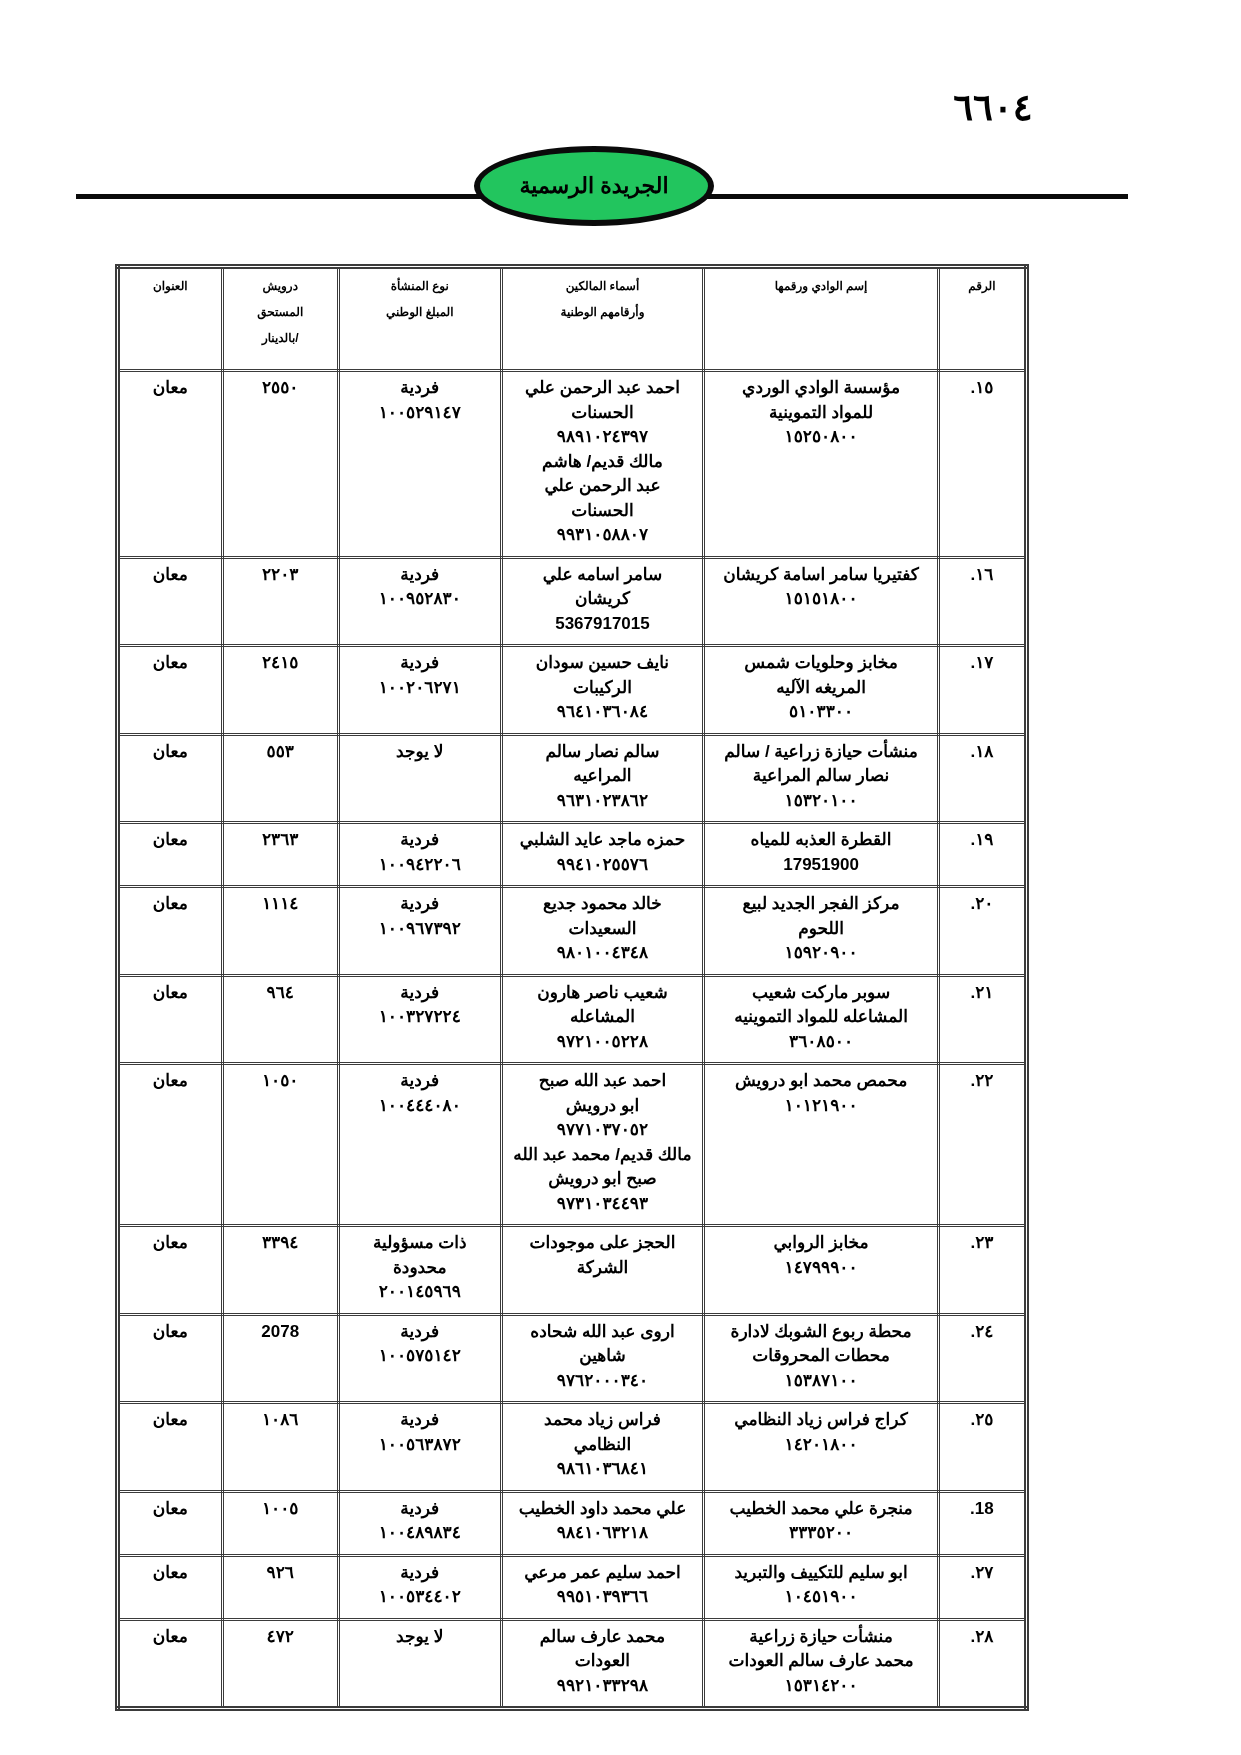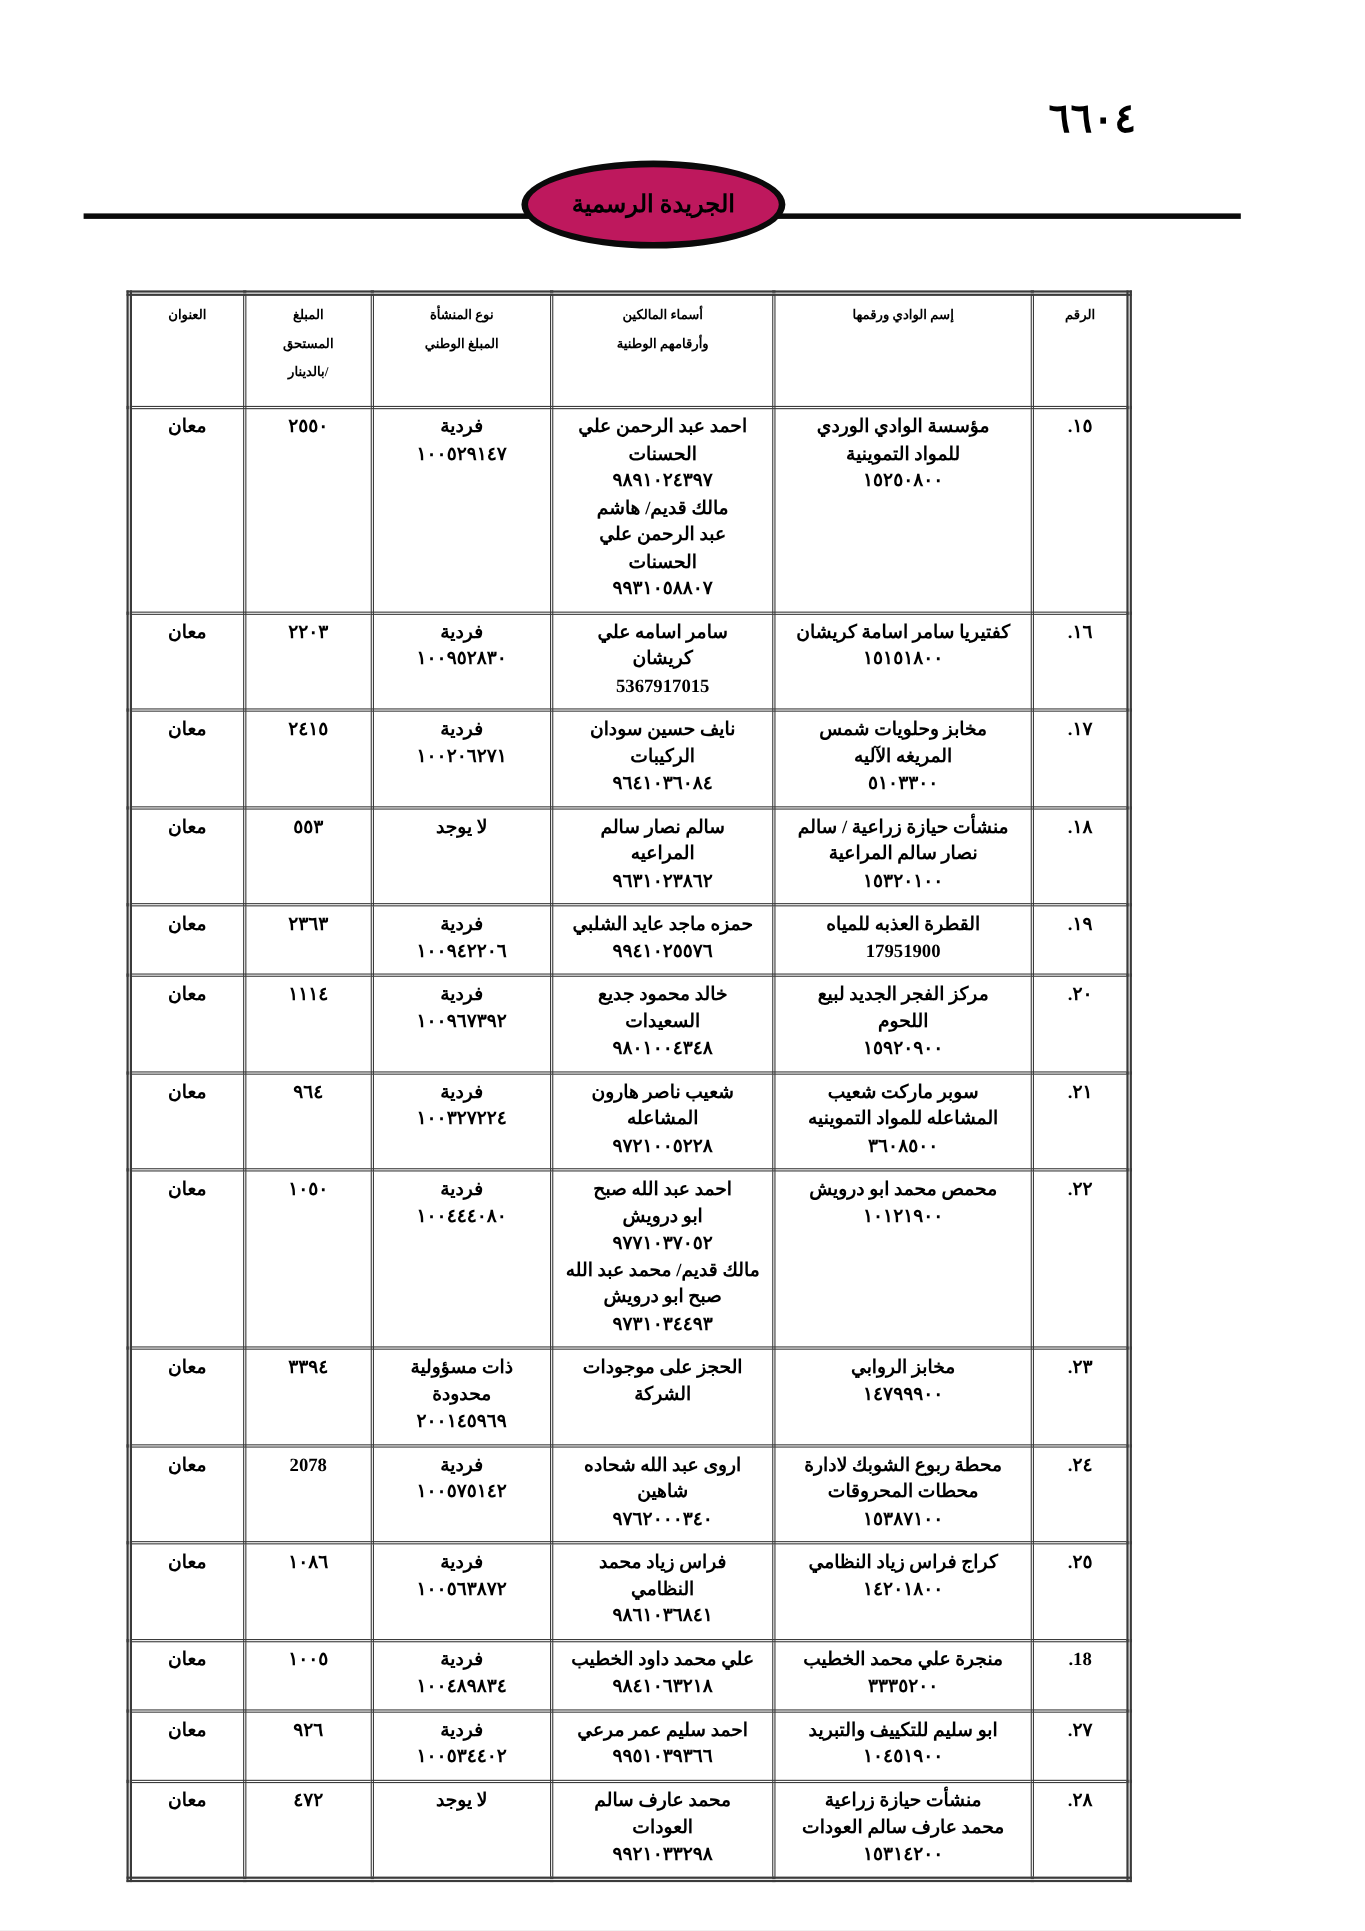--- a/index.html
+++ b/index.html
@@ -2,21 +2,21 @@
 <html lang="ar"><head>
 <meta charset="utf-8">
 <style>
   html,body{margin:0;padding:0;background:#e8e8e8;}
   .sheet{
     position:relative;
     width:1241px;
     height:1755px;
     margin:0 auto;
     background:#ffffff;
-    font-family:Liberation Serif, serif;
+    font-family:Liberation Sans, sans-serif;
     color:#000;
     overflow:hidden;
   }
   
   .page-number{
     position:absolute;
     left:928px; top:86px;
     width:130px;
     text-align:center;
     font-size:37px;
@@ -28,21 +28,21 @@
   .banner-line{
     position:absolute;
     left:76px; top:194px;
     width:1052px; height:5px;
     background:#0a0a0a;
   }
   .banner-oval{
     position:absolute;
     left:474px; top:146px;
     width:240px; height:80px;
-    background:#be185d;
+    background:#22c55e;
     border:6px solid #0a0a0a;
     border-radius:50%;
     display:flex;
     align-items:center;
     justify-content:center;
     box-sizing:border-box;
     direction:rtl;
   }
   .banner-oval span{
     font-size:22px;
@@ -114,21 +114,21 @@
         <col class="w-address">
       </colgroup>
       <thead>
         <tr>
           <th class="h-num">الرقم</th>
           <th class="h-name">إسم الوادي ورقمها</th>
           <th class="h-owners">أسماء المالكين
 وأرقامهم الوطنية</th>
           <th class="h-type">نوع المنشأة
 المبلغ الوطني</th>
-          <th class="h-amount">المبلغ
+          <th class="h-amount">درويش
 المستحق
 /بالدينار</th>
           <th class="h-address">العنوان</th>
         </tr>
       </thead>
       <tbody>
     <tr>
       <td class="c-num">١٥.</td>
       <td class="c-name">مؤسسة الوادي الوردي
 للمواد التموينية

